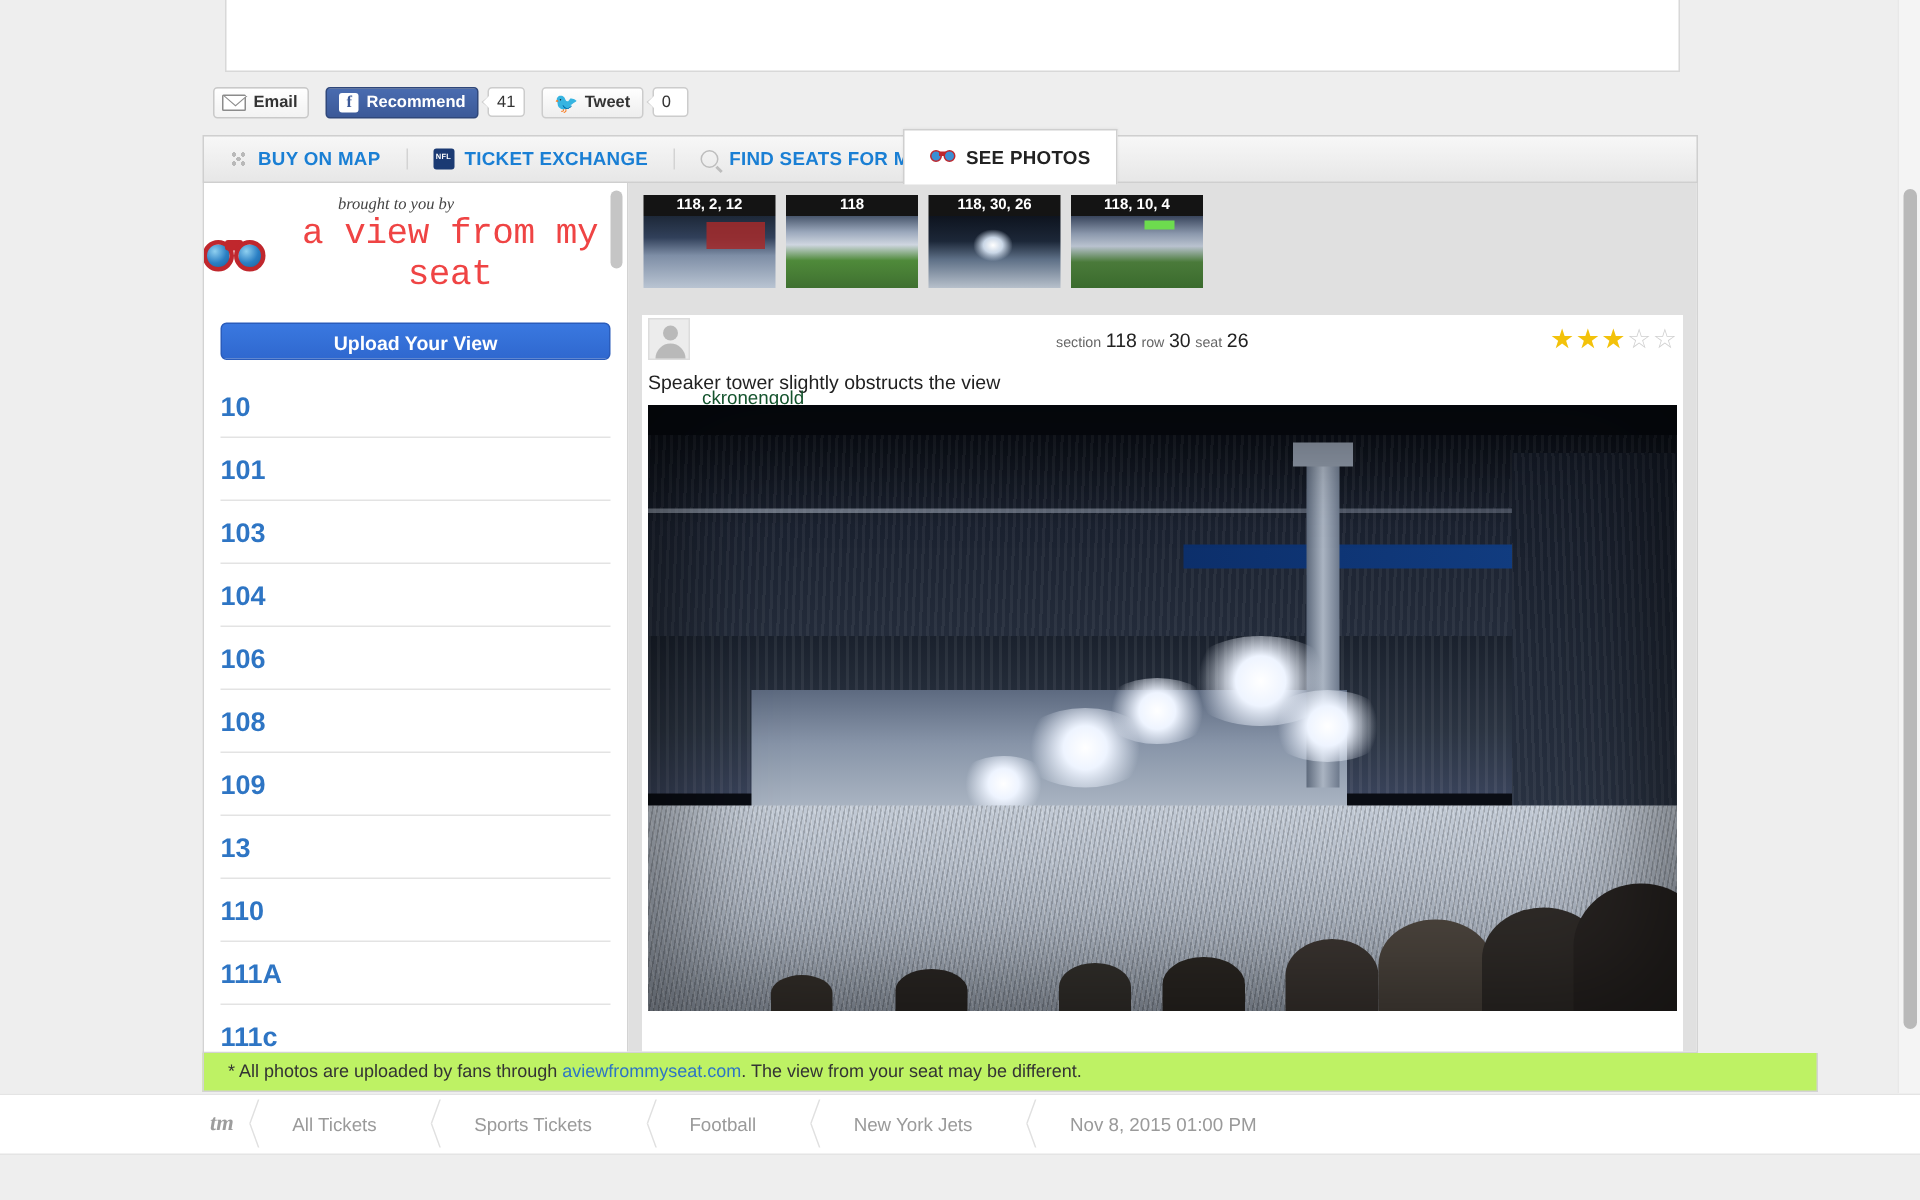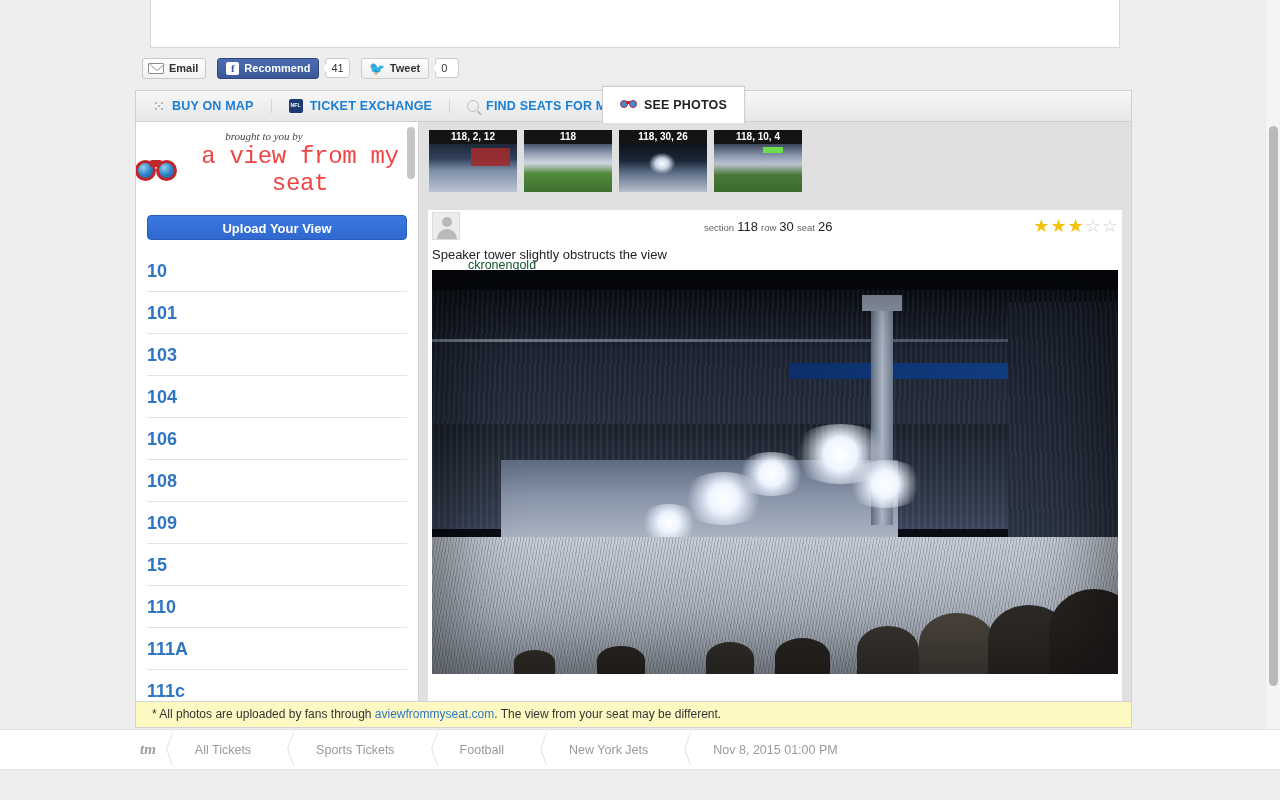--- a/index.html
+++ b/index.html
@@ -328,22 +328,22 @@
   .head {
     position:absolute;bottom:0;border-radius:50% 50% 0 0;
   }
   .ph-vig {
     position:absolute;inset:0;
     box-shadow: inset 0 0 70px 18px rgba(0,0,0,.45);
   }
 
   
   #disclaimer {
-    position:absolute;left:135px;top:702px;width:997px;height:26px;
-    background:#fef9c3;border:1px solid #d3d3d3;border-top:none;
+    position:absolute;left:135px;top:702px;width:1077px;height:26px;
+    background:#bef264;border:1px solid #d3d3d3;border-top:none;
     font-size:12px;color:#333;line-height:25px;padding-left:16px;
   }
   #disclaimer a { color:#2e75c4;text-decoration:none; }
 
   
   #footer {
     position:absolute;left:0;top:729px;width:1280px;height:41px;
     background:#ffffff;border-top:1px solid #e4e4e4;border-bottom:1px solid #e4e4e4;
     display:flex;align-items:center;
   }
@@ -447,21 +447,21 @@
       </div>
       <div id="upload-btn">Upload Your View</div>
       <div id="sec-list">
         <div class="sec-item">10</div>
         <div class="sec-item">101</div>
         <div class="sec-item">103</div>
         <div class="sec-item">104</div>
         <div class="sec-item">106</div>
         <div class="sec-item">108</div>
         <div class="sec-item">109</div>
-        <div class="sec-item">15</div>
+        <div class="sec-item">13</div>
         <div class="sec-item">110</div>
         <div class="sec-item">111A</div>
         <div class="sec-item">111c</div>
         <div class="sec-item">172</div>
       </div>
       <div id="sidebar-scroll">
         <div id="sidebar-thumb"></div>
       </div>
     </div>
 

